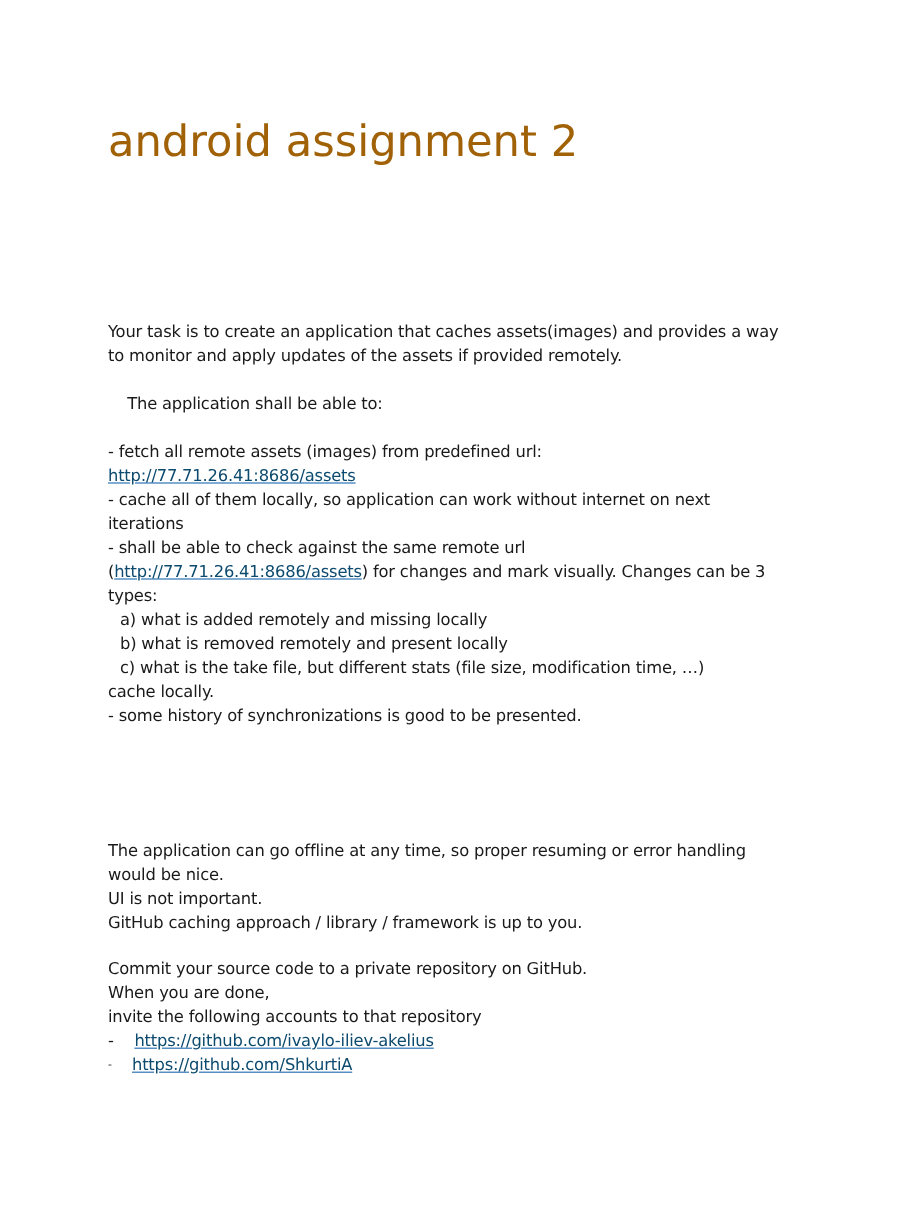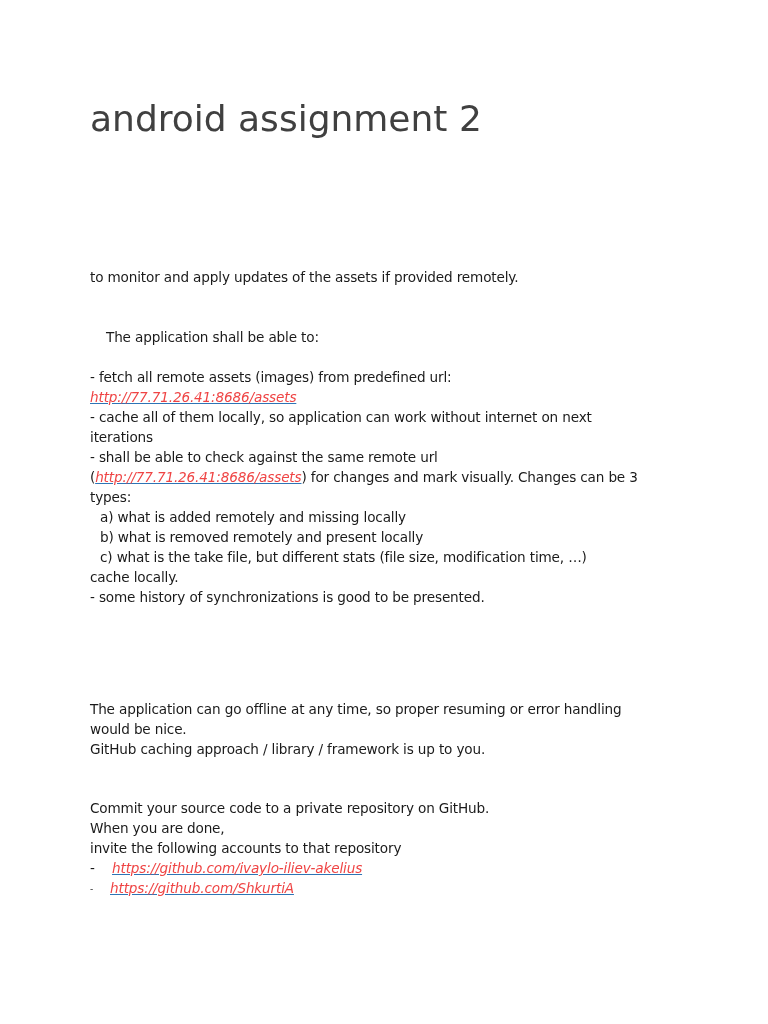--- a/index.html
+++ b/index.html
@@ -23,64 +23,64 @@
     }
     .title {
       position: absolute;
       left: 90px;
       top: 96px;
       margin: 0;
       font-family: "DejaVu Sans", sans-serif;
       font-weight: normal;
       font-size: 36px;
       line-height: 46px;
-      color: #404040;
+      color: #a16207;
       letter-spacing: 0px;
       white-space: nowrap;
     }
     .body-text {
       position: absolute;
       left: 90px;
       width: 600px;
       font-size: 13.6px;
       line-height: 20px;
       color: #1a1a1a;
       letter-spacing: -0.15px;
     }
     .line {
       display: block;
       white-space: nowrap;
       height: 20px;
     }
     .indent { padding-left: 10px; }
     a.link {
-      color: #ef4444;
+      color: #0c4a6e;
       text-decoration: underline;
       text-decoration-color: #2e74b5;
-      font-style: italic;
     }
     .bullet-dash {
       display: inline-block;
       width: 22px;
     }
     .bullet-small {
       display: inline-block;
       width: 20px;
       font-size: 9px;
       vertical-align: middle;
     }
   </style>
 </head>
 <body>
 
 <div class="page">
 
   <h1 class="title">android assignment 2</h1>
 
   <div class="body-text" style="top:267px;">
+    <span class="line">Your task is to create an application that caches assets(images) and provides a way</span>
     <span class="line">to monitor and apply updates of the assets if provided remotely.</span>
   </div>
 
   <div class="body-text" style="top:327px;margin-left:16px;">
     <span class="line">The application shall be able to:</span>
   </div>
 
   <div class="body-text" style="top:367px;">
     <span class="line">- fetch all remote assets (images) from predefined url:</span>
     <span class="line">
@@ -94,20 +94,21 @@
     <span class="line indent">a) what is added remotely and missing locally</span>
     <span class="line indent">b) what is removed remotely and present locally</span>
     <span class="line indent">c) what is the take file, but different stats (file size, modification time, …)</span>
     <span class="line">cache locally.</span>
     <span class="line">- some history of synchronizations is good to be presented.</span>
   </div>
 
   <div class="body-text" style="top:699px;">
     <span class="line">The application can go offline at any time, so proper resuming or error handling</span>
     <span class="line">would be nice.</span>
+    <span class="line">UI is not important.</span>
     <span class="line">GitHub caching approach / library / framework is up to you.</span>
   </div>
 
   <div class="body-text" style="top:798px;">
     <span class="line">Commit your source code to a private repository on GitHub.</span>
     <span class="line">When you are done,</span>
     <span class="line">invite the following accounts to that repository</span>
     <span class="line"><span class="bullet-dash">-</span><a class="link" href="#">https://github.com/ivaylo-iliev-akelius</a></span>
     <span class="line"><span class="bullet-small">-</span><a class="link" href="#">https://github.com/ShkurtiA</a></span>
   </div>

